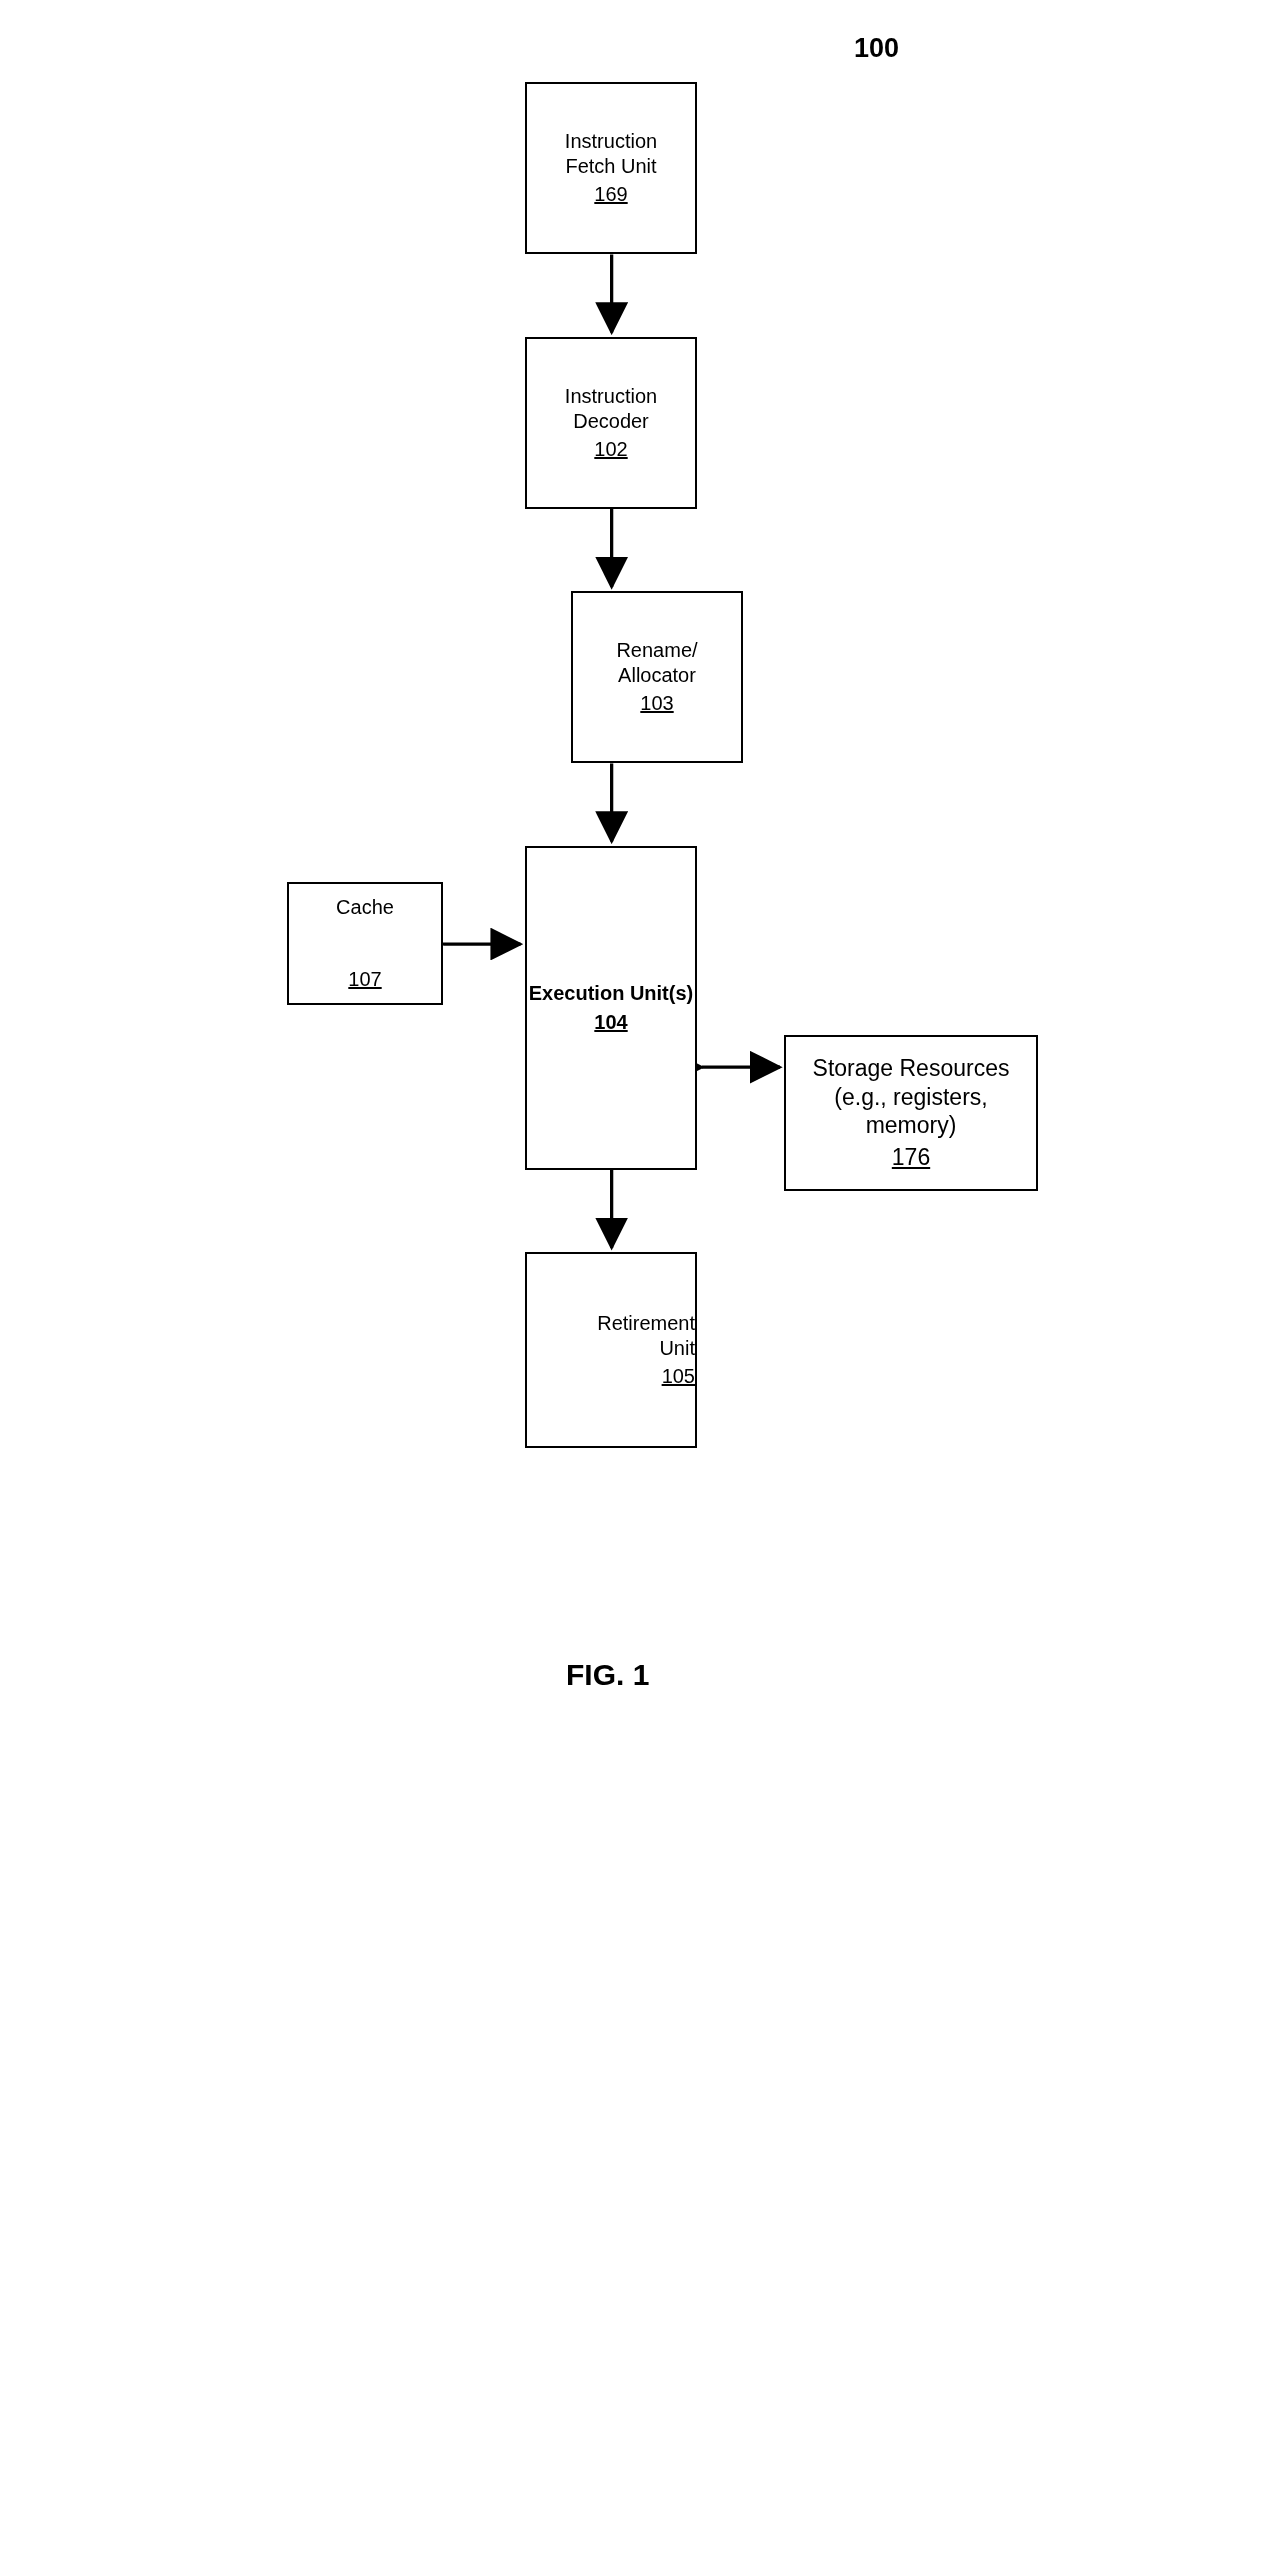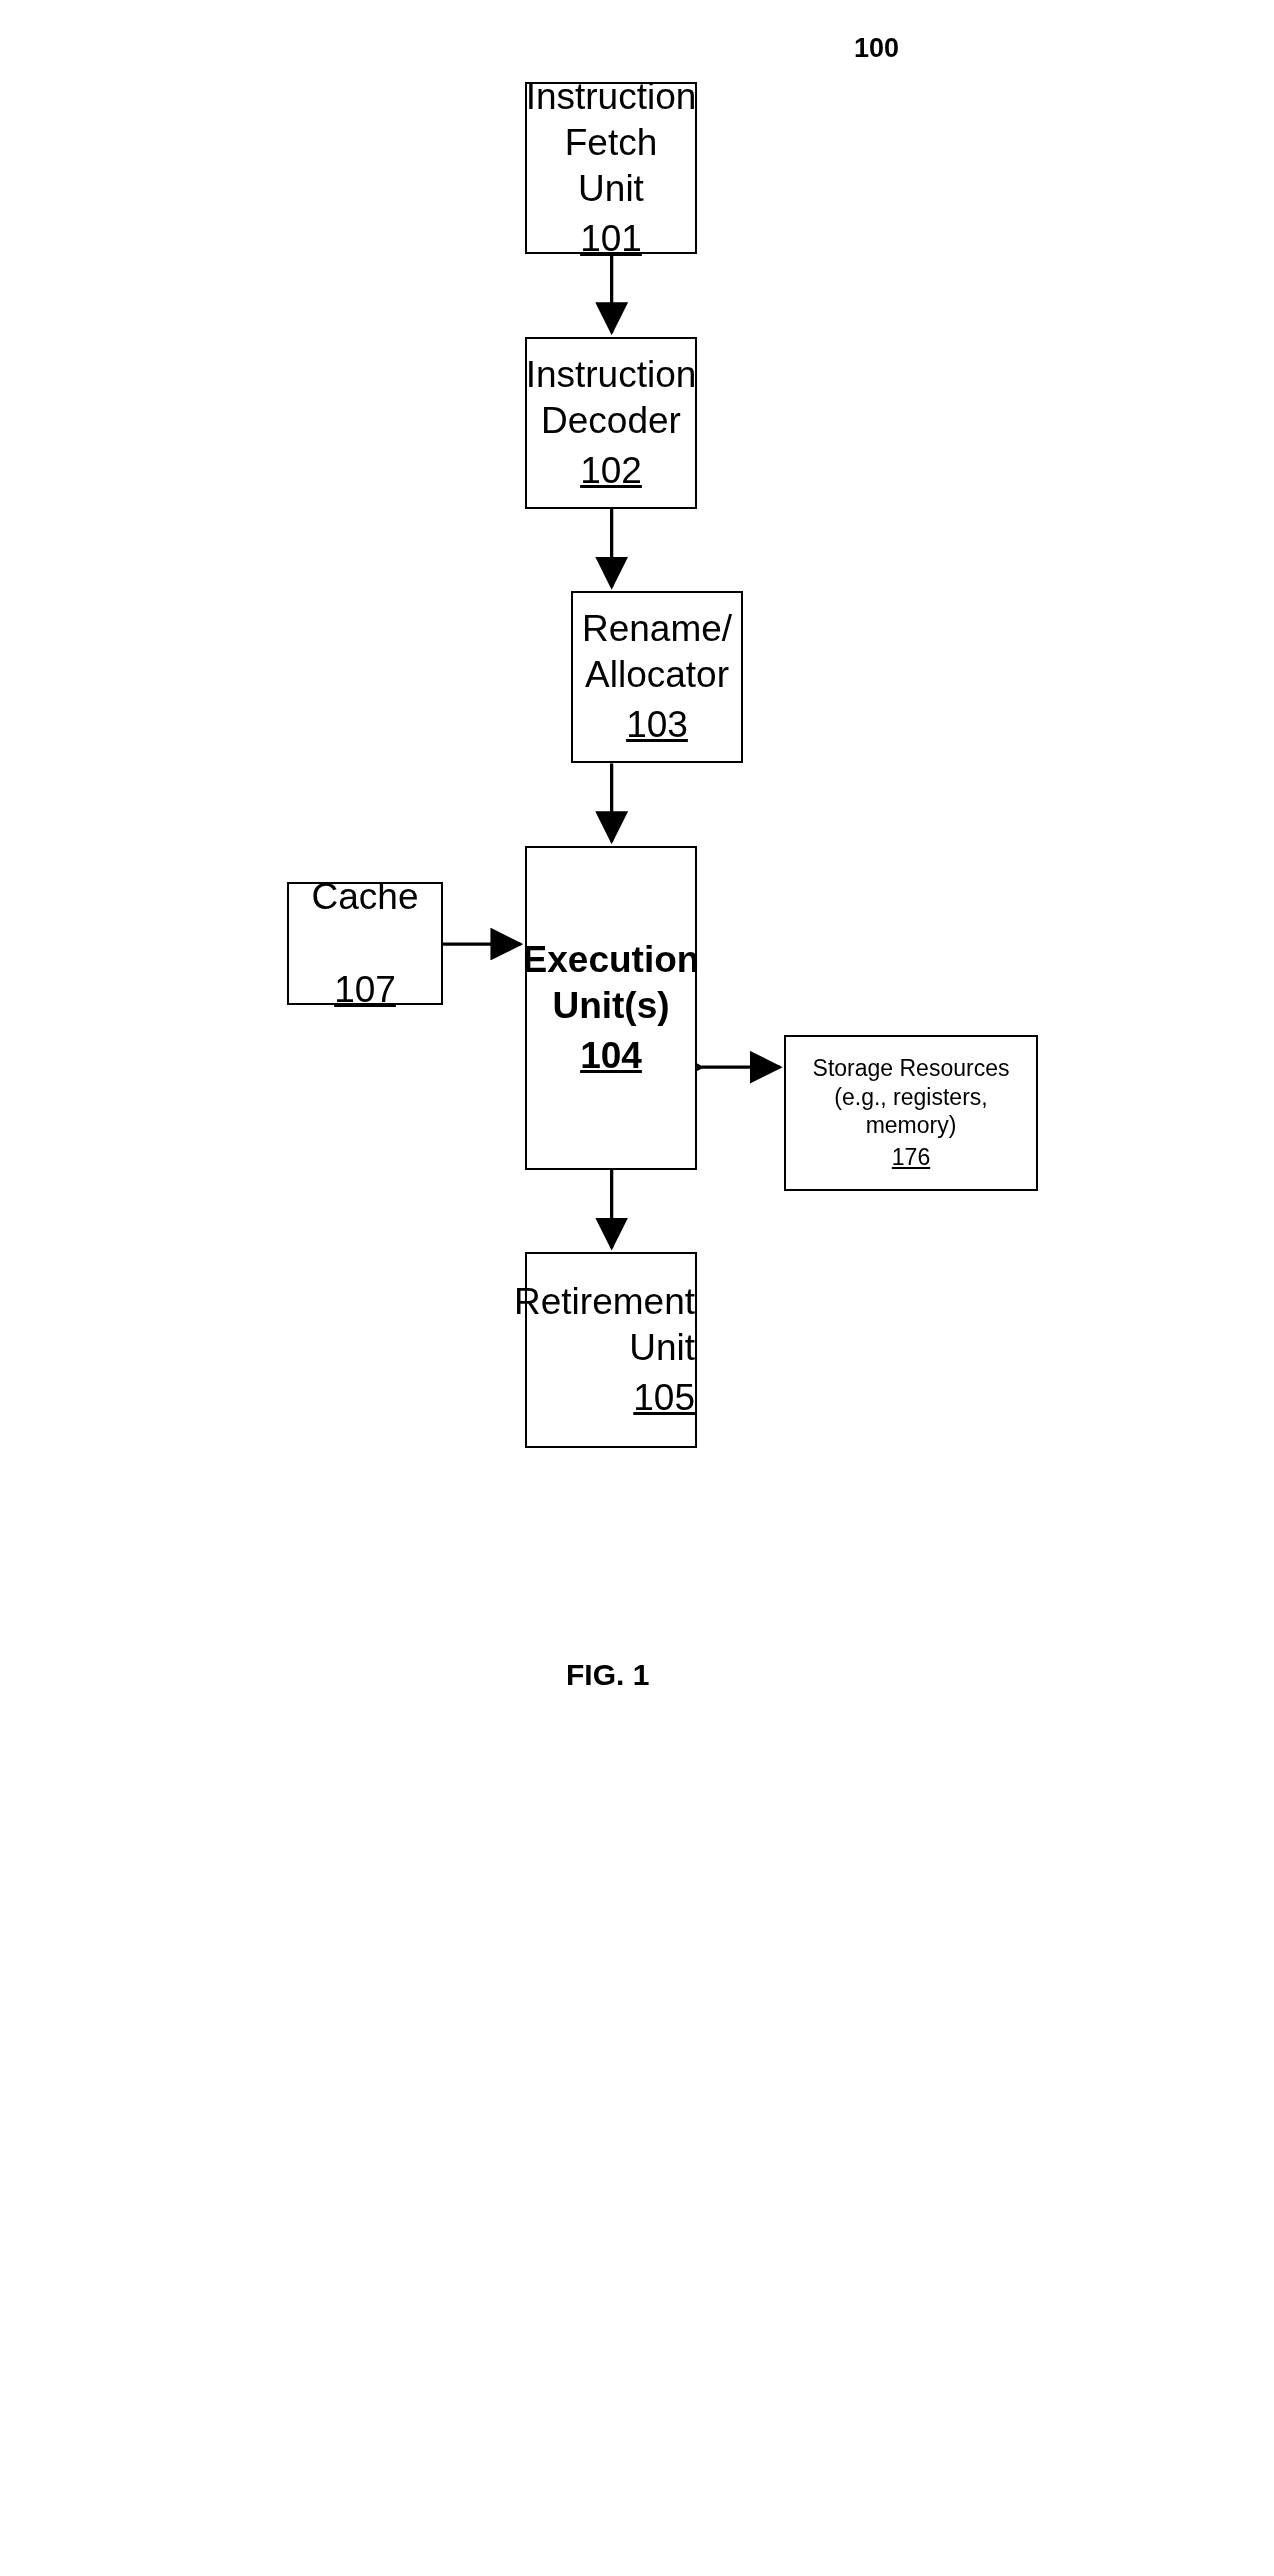--- a/index.html
+++ b/index.html
@@ -17,21 +17,21 @@
   }
   .box {
     position: absolute;
     border: 2.5px solid #000;
     background: #fff;
     display: flex;
     flex-direction: column;
     align-items: center;
     justify-content: center;
     text-align: center;
-    font-size: 37px;
+    font-size: 20px;
     line-height: 1.25;
     box-sizing: border-box;
   }
   .ref {
     text-decoration: underline;
     margin-top: 3.3px;
   }
   .label {
     position: absolute;
     font-size: 33px;
@@ -70,21 +70,21 @@
     <line x1="855" y1="1300" x2="950" y2="1300" stroke="#000" stroke-width="4" marker-start="url(#ah)" marker-end="url(#ah)"></line>
   </svg>
 
   <div class="label" style="left:854px; top:33px; font-size:27px;">100</div>
 
   <div class="label" style="left:566px; top:1658px; font-size:30px;">FIG. 1</div>
 
   <div class="box" style="left:525px; top:82px; width:172px; height:172px;">
     <div>Instruction</div>
     <div>Fetch Unit</div>
-    <div class="ref">101</div>
+    <div class="ref">169</div>
   </div>
 
   <div class="box" style="left:525px; top:337px; width:172px; height:172px;">
     <div>Instruction</div>
     <div>Decoder</div>
     <div class="ref">102</div>
   </div>
 
   <div class="box" style="left:525px; top:591px; width:172px; height:172px;margin-left:46px;">
     <div>Rename/</div>

